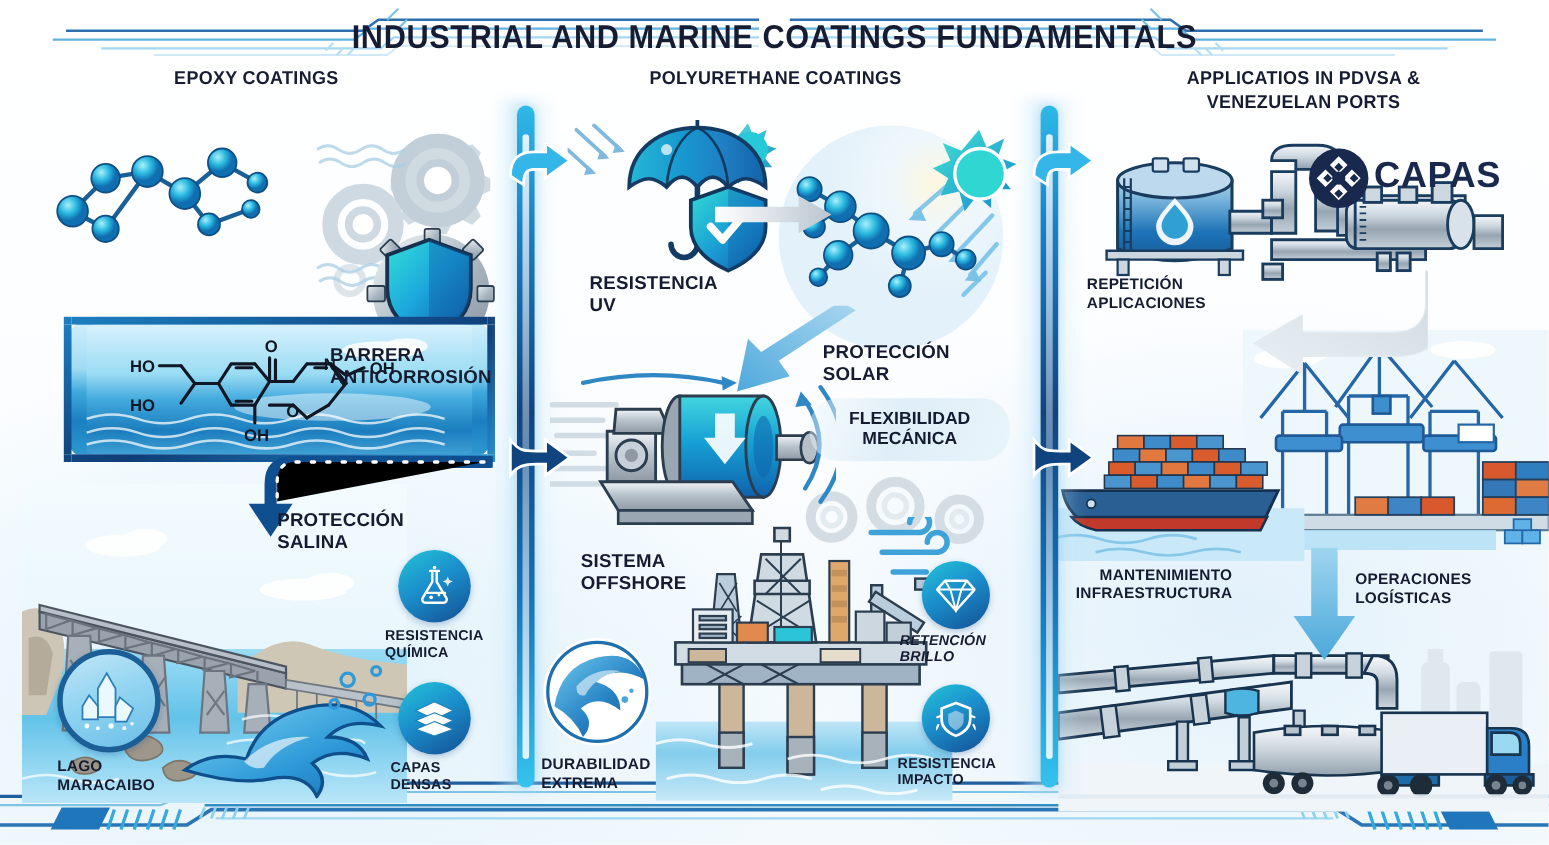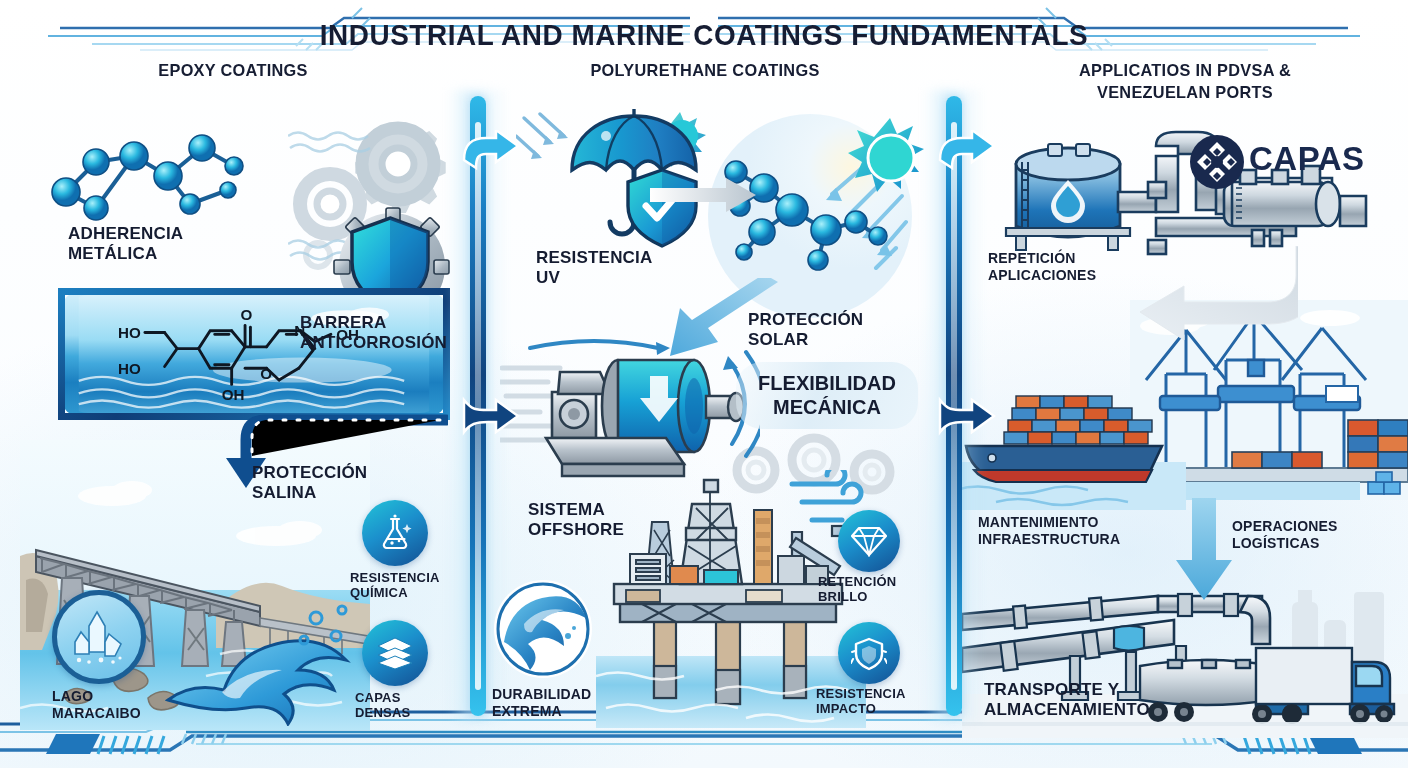--- a/index.html
+++ b/index.html
@@ -101,21 +101,21 @@
   .lbl-lg  { font-size: 17px; }
   .lbl-md  { font-size: 14px; }
   .lbl-sm  { font-size: 13px; }
 
   .pill {
     position: absolute;
     padding: 9px 18px 10px 18px;
     border-radius: 26px;
     background: linear-gradient(110deg, rgba(238,247,252,0.35) 0%, rgba(221,237,247,0.95) 45%, rgba(232,244,251,0.9) 100%);
     font-weight: 800;
-    font-size: 20px;
+    font-size: 16px;
     color: #151c31;
     line-height: 1.2;
     text-align: center;
     white-space: pre-line;
     z-index: 5;
   }
 
   
   .badge {
     position: absolute;
@@ -274,22 +274,20 @@
       <rect x="104" y="60" width="15" height="14" rx="2"></rect>
       <rect x="18" y="20" width="14" height="14" rx="2" transform="rotate(-45 25 27)"></rect>
       <rect x="93" y="20" width="14" height="14" rx="2" transform="rotate(45 100 27)"></rect>
       <rect x="18" y="98" width="14" height="14" rx="2" transform="rotate(45 25 105)"></rect>
       <rect x="93" y="98" width="14" height="14" rx="2" transform="rotate(-45 100 105)"></rect>
     </g>
     <path d="M60 18 L98 32 V62 C98 86 80 100 60 108 C40 100 22 86 22 62 V32 Z" fill="url(#shG)" stroke="#17314f" stroke-width="3.5"></path>
     <path d="M60 18 L98 32 V62 C98 86 80 100 60 108 Z" fill="#0f5ca8" opacity="0.42"></path>
   </svg>
 
-  <div class="lbl lbl-lg" style="left:68px; top:224px;">ADHERENCIA
-METÁLICA</div>
 
   <div class="lbl lbl-lg" style="left:300px; top:313px;">BARRERA
 ANTICORROSIÓN</div>
 
   <div class="chem-card" style="left:58px; top:288px; width:392px; height:132px;">
     <svg viewBox="0 0 392 132" style="width:100%;height:100%;display:block">
       <defs>
         <linearGradient id="chemSea" x1="0" y1="0" x2="0" y2="1">
           <stop offset="0%" stop-color="#d8f1fc"></stop>
             <stop offset="38%" stop-color="#9adcf4"></stop>
@@ -784,21 +782,21 @@
   </div>
   <div class="lbl lbl-md" style="left:492px; top:686px;">DURABILIDAD
 EXTREMA</div>
 
   <div class="badge" style="left:838px; top:510px; width:62px; height:62px;">
     <svg width="36" height="32" viewBox="0 0 36 32">
       <path d="M8 3 h20 l7 8 -17 19 L1 11 Z" fill="none" stroke="#ffffff" stroke-width="2.2" stroke-linejoin="round"></path>
       <path d="M1 11 h34 M8 3 l5 8 5 19 5 -19 5 -8" fill="none" stroke="#ffffff" stroke-width="1.8"></path>
     </svg>
   </div>
-  <div class="lbl lbl-sm" style="left:818px; top:574px;">RETENCIÓN
+  <div class="lbl lbl-sm" style="left:818px; top:574px;font-style:italic;">RETENCIÓN
 BRILLO</div>
 
   <div class="badge" style="left:838px; top:622px; width:62px; height:62px;">
     <svg width="36" height="36" viewBox="0 0 36 36">
       <path d="M18 4 L31 9 V19 C31 27 25 31 18 34 C11 31 5 27 5 19 V9 Z" fill="none" stroke="#ffffff" stroke-width="2.4" stroke-linejoin="round"></path>
       <g stroke="#ffffff" stroke-width="2" stroke-linecap="round">
         <path d="M2 24 l-2 4 M34 24 l2 4 M4 16 l-3 1 M32 16 l3 1"></path>
       </g>
       <path d="M18 11 L25 14 v6 c0 5 -4 7 -7 9 -3 -2 -7 -4 -7 -9 v-6 Z" fill="#ffffff" opacity="0.45"></path>
     </svg>
@@ -972,21 +970,21 @@
 
     <path d="M10 54 H206 L190 88 H40 Q14 78 10 54 Z" fill="#2a5f94" stroke="#14304f" stroke-width="2.6"></path>
     <path d="M18 78 H196 L190 90 H40 Q24 86 18 78 Z" fill="#c0392b" stroke="#14304f" stroke-width="2.2"></path>
     <circle cx="36" cy="66" r="4" fill="#cfe0ee" stroke="#14304f" stroke-width="1.6"></circle>
     <g stroke="#7fc4e8" stroke-width="2.4" fill="none" opacity="0.9">
       <path d="M0 98 q22 -7 44 0 t44 0 t44 0"></path>
       <path d="M40 110 q22 -6 44 0 t44 0 t44 0"></path>
     </g>
   </svg>
 
-  <div class="lbl lbl-md" style="left:978px; top:514px;">MANTENIMIENTO
+  <div class="lbl lbl-md" style="left:978px; top:514px;text-align:right;">MANTENIMIENTO
 INFRAESTRUCTURA</div>
 
   <div class="lbl lbl-md" style="left:1232px; top:518px;">OPERACIONES
 LOGÍSTICAS</div>
 
   <svg class="flow-arrow" style="left:1172px; top:498px; width:64px; height:106px;" viewBox="0 0 64 106">
     <defs>
         <linearGradient id="gr4" x1="0" y1="0" x2="0" y2="1">
       <stop offset="0%" stop-color="#9ed5ef"></stop>
           <stop offset="100%" stop-color="#4ba8da"></stop>
@@ -1082,22 +1080,20 @@
     <g fill="#77838f">
       <circle cx="398" cy="152" r="4"></circle>
         <circle cx="422" cy="152" r="3.5"></circle>
     </g>
 
     <g stroke="#e2ebf1" stroke-width="4" opacity="0.9">
         <path d="M0 162 H446"></path>
       </g>
   </svg>
 
-  <div class="lbl lbl-lg" style="left:984px; top:680px;">TRANSPORTE Y
-ALMACENAMIENTO</div>
 
   <svg class="tech-border tech-bottom" viewBox="0 0 1408 58">
     <g fill="none">
       <path d="M0 14 H150 l28 -12 H1230 l28 12 H1408" stroke="#1f5f9e" stroke-width="3"></path>
       <path d="M0 22 H146 l28 -12 H1234 l28 12 H1408" stroke="#7cc3e6" stroke-width="2"></path>
       <path d="M186 22 H1222" stroke="#2f8ec4" stroke-width="2.4"></path>
       <path d="M0 40 H170 l22 -14 H1216 l22 14 H1408" stroke="#2a76b5" stroke-width="3.4"></path>
       <path d="M196 34 H1212" stroke="#9fd8ef" stroke-width="2"></path>
     </g>
     <g fill="#1f76bb">

